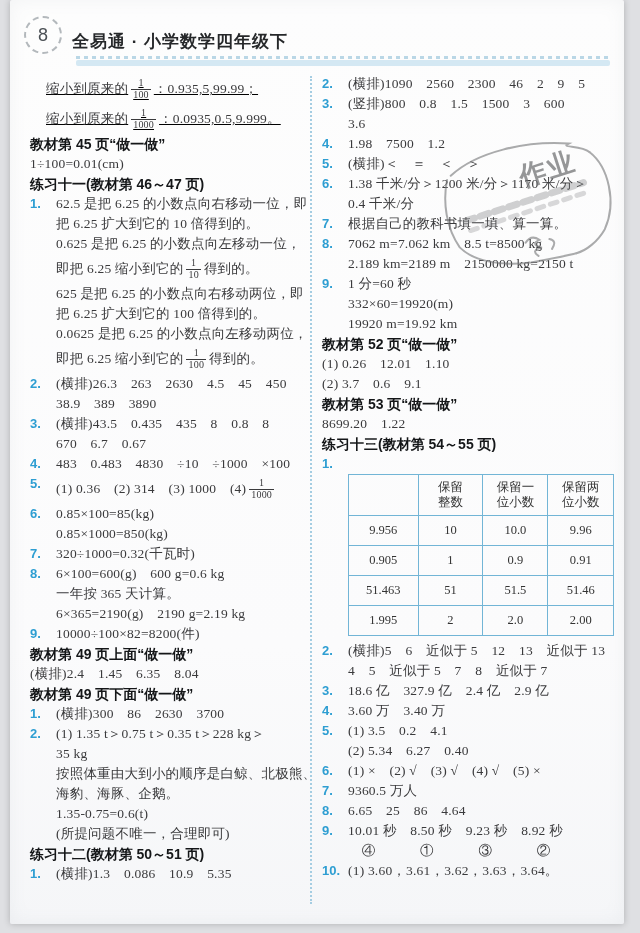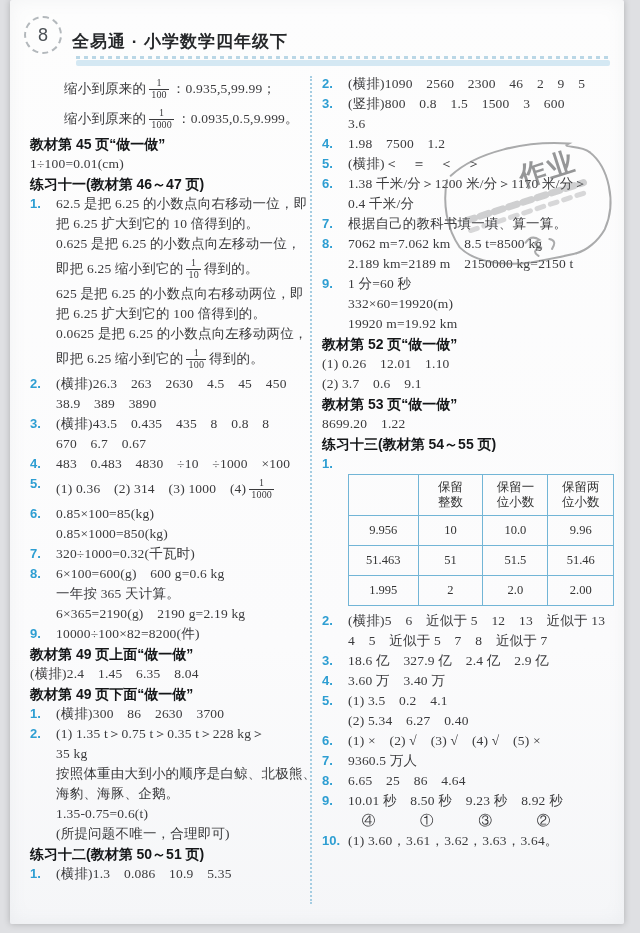--- a/index.html
+++ b/index.html
@@ -43,21 +43,21 @@
   .frac { display:inline-flex; flex-direction:column; align-items:center;
           font-size:10px; line-height:10.5px; margin:0 3px; }
   .frac .fd { border-top:1px solid #3a3a3c; padding:0 2px; }
   .sec-h { font-family:"Liberation Sans",sans-serif; font-weight:bold;
            font-size:14px; color:#141618; line-height:20px; min-height:20px; }
   .item { display:flex; }
   .item .num { flex:none; width:26px; color:#2e9ed2; font-weight:bold;
                font-size:13px; line-height:20px;
                font-family:"Liberation Sans",sans-serif; }
   .item .lines { flex:1; min-width:0; }
-  .body-ind { margin-left:34px; }
+  .body-ind { margin-left:16px;text-decoration:underline; }
   
   .ans-table { border-collapse:collapse; margin:20px 0 5px 0; }
   .ans-table th,.ans-table td {
     border:1.5px solid #72b5d6; text-align:center; vertical-align:middle;
     font-size:12.5px; color:#333; font-weight:normal; padding:0 4px; }
   .ans-table th { height:40px; line-height:15px; width:58px; }
   .ans-table th:first-child { width:62px; }
   .ans-table td { height:29px; }
   
   .watermark { position:absolute; left:425px; top:138px; width:200px; height:135px;
@@ -313,20 +313,26 @@
                 </tr>
               </thead>
               <tbody>
                 <tr>
                   <td>9.956</td>
                   <td>10</td>
                   <td>10.0</td>
                   <td>9.96</td>
                 </tr>
                 <tr>
+                  <td>0.905</td>
+                  <td>1</td>
+                  <td>0.9</td>
+                  <td>0.91</td>
+                </tr>
+                <tr>
                   <td>51.463</td>
                   <td>51</td>
                   <td>51.5</td>
                   <td>51.46</td>
                 </tr>
                 <tr>
                   <td>1.995</td>
                   <td>2</td>
                   <td>2.0</td>
                   <td>2.00</td>

